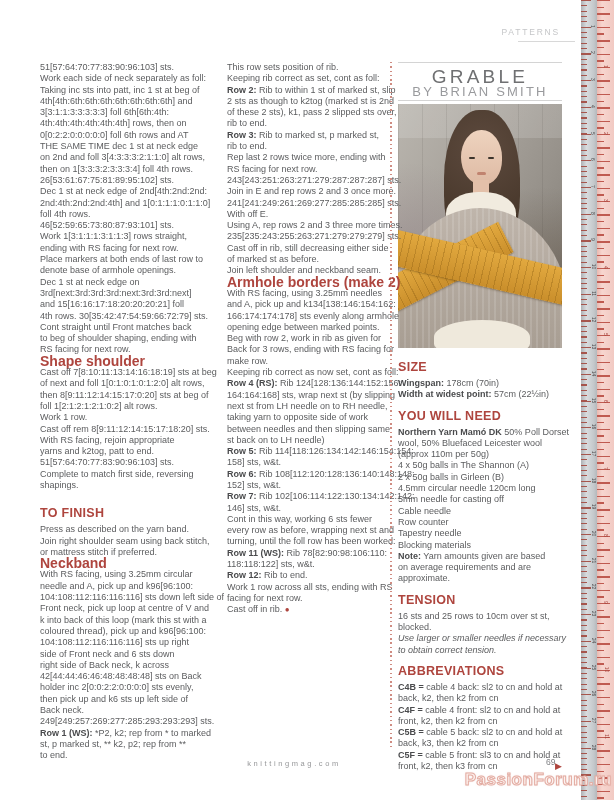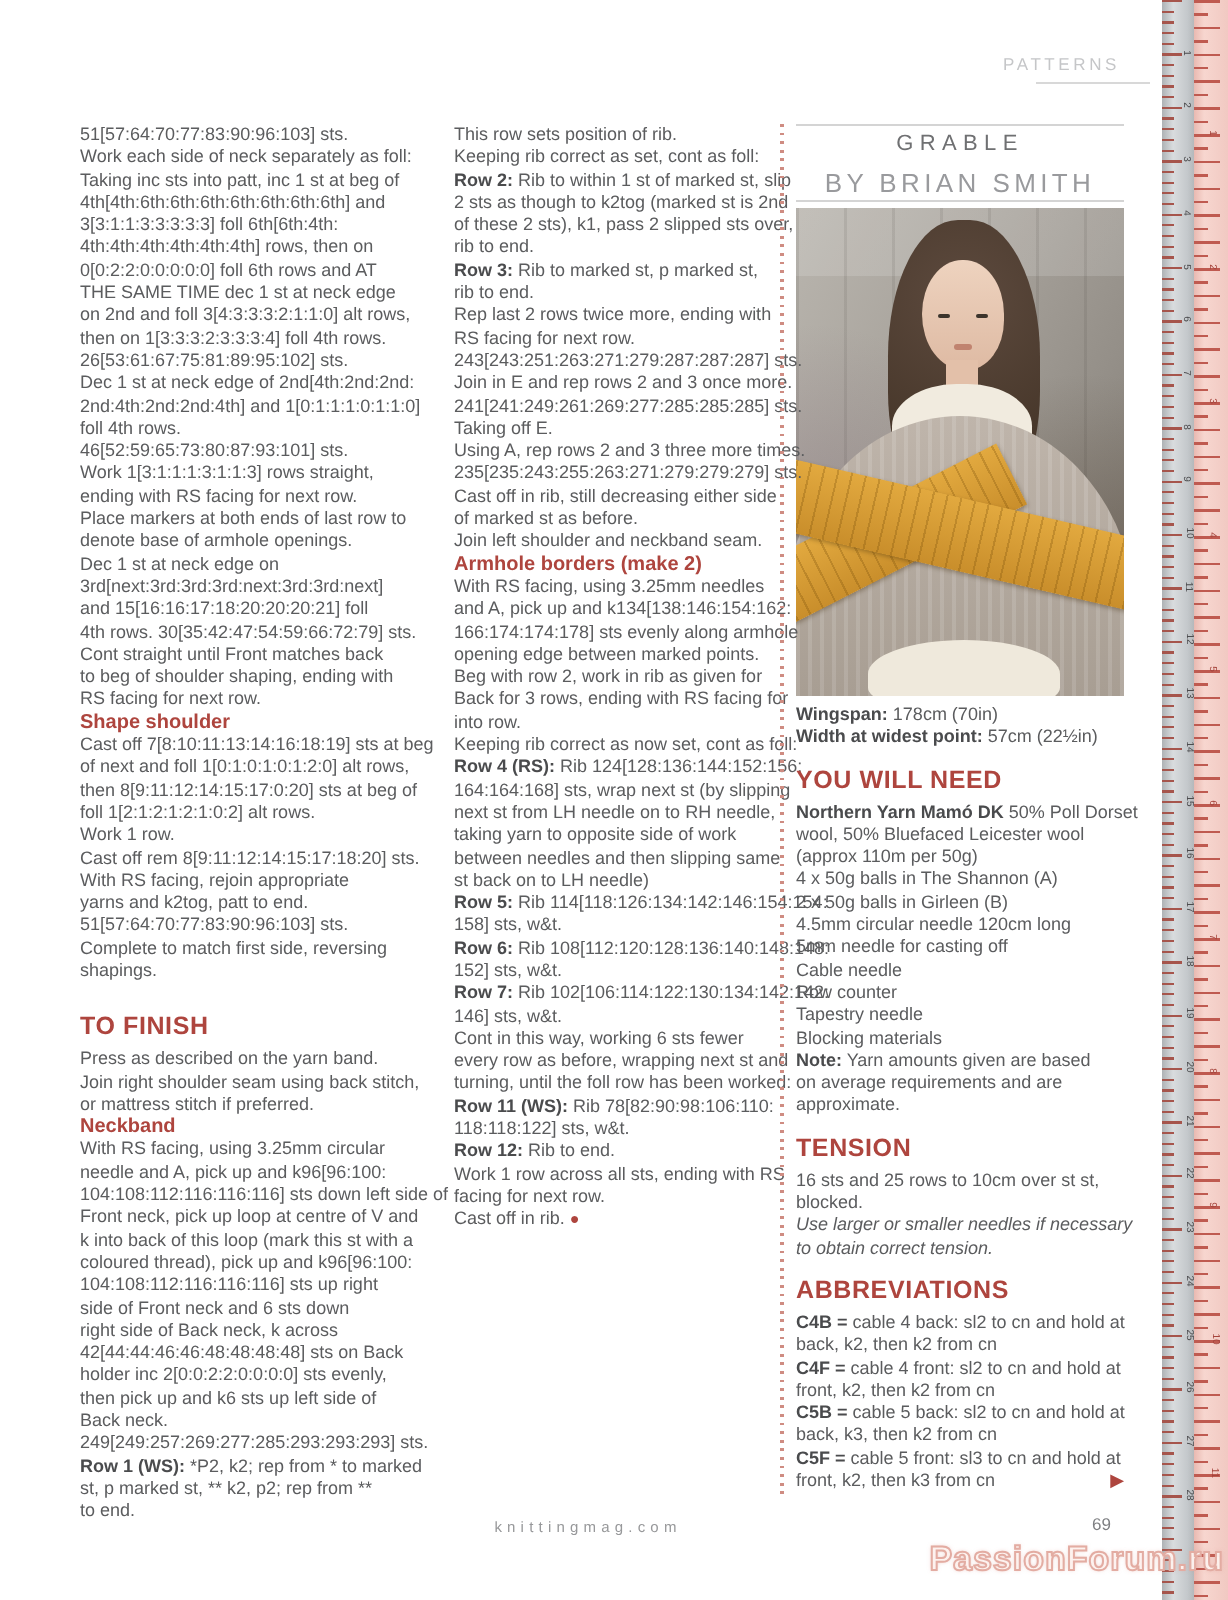--- a/index.html
+++ b/index.html
@@ -6,32 +6,32 @@
   body{width:614px;height:800px;position:relative;background:#ffffff;overflow:hidden;
        font-family:"Liberation Sans",sans-serif;}
   .abs{position:absolute;}
 
   
   .col{position:absolute;top:62px;width:170px;}
   .ln{font-size:9px;line-height:11.3px;color:#5b5c5e;white-space:nowrap;position:relative;}
   .ln .bb{font-weight:bold;color:#4a4b4d;}
   .ln.h1{color:#ae453e;font-weight:bold;font-size:12.5px;line-height:14px;
          padding-top:8px;padding-bottom:4px;letter-spacing:.3px;}
-  .ln.h2{color:#ae453e;font-weight:bold;font-size:10px;}
+  .ln.h2{color:#ae453e;font-weight:bold;font-size:14px;}
   .ln.i{font-style:italic;}
   .ln.gap{height:7px;}
   .dot{color:#ae453e;font-size:8px;}
   .arrow{position:absolute;right:2px;top:0;color:#ae453e;font-size:9px;}
 
   
   .patterns-tab{left:455px;top:27px;width:105px;text-align:right;font-size:8.5px;
       letter-spacing:1.8px;color:#c5c6c8;}
   .patterns-rule{left:518px;top:41px;width:57px;height:1px;background:#d8d8d8;}
   .rule{background:#d4d4d4;height:1px;}
-  .title{left:398px;top:66px;width:164px;text-align:center;font-size:11px;
+  .title{left:398px;top:66px;width:164px;text-align:center;font-size:19px;
       letter-spacing:3.2px;color:#6f7072;}
   .byline{left:398px;top:84px;width:164px;text-align:center;font-size:13px;
       letter-spacing:2.2px;color:#999a9d;}
   .site{left:214px;top:759px;width:160px;text-align:center;font-size:7.5px;
       letter-spacing:2.6px;color:#97989a;}
   .pageno{left:546px;top:757px;font-size:8.5px;color:#7e7f82;}
   .watermark{right:2px;top:770px;font-size:17px;font-weight:bold;
       color:rgba(253,243,240,0.95);-webkit-text-stroke:1px #e3aca2;
       text-shadow:0 0 2px rgba(220,150,140,.55);z-index:12;letter-spacing:.5px;}
 
@@ -191,34 +191,34 @@
     <div class="ln n"><span>2 sts as though to k2tog (marked st is 2nd</span></div>
     <div class="ln n"><span>of these 2 sts), k1, pass 2 slipped sts over,</span></div>
     <div class="ln n"><span>rib to end.</span></div>
     <div class="ln n"><span class="bb">Row 3:</span><span> Rib to marked st, p marked st,</span></div>
     <div class="ln n"><span>rib to end.</span></div>
     <div class="ln n"><span>Rep last 2 rows twice more, ending with</span></div>
     <div class="ln n"><span>RS facing for next row.</span></div>
     <div class="ln n"><span>243[243:251:263:271:279:287:287:287] sts.</span></div>
     <div class="ln n"><span>Join in E and rep rows 2 and 3 once more.</span></div>
     <div class="ln n"><span>241[241:249:261:269:277:285:285:285] sts.</span></div>
-    <div class="ln n"><span>Taking off E.</span></div>
+    <div class="ln n"><span>With off E.</span></div>
     <div class="ln n"><span>Using A, rep rows 2 and 3 three more times.</span></div>
     <div class="ln n"><span>235[235:243:255:263:271:279:279:279] sts.</span></div>
     <div class="ln n"><span>Cast off in rib, still decreasing either side</span></div>
     <div class="ln n"><span>of marked st as before.</span></div>
     <div class="ln n"><span>Join left shoulder and neckband seam.</span></div>
     <div class="ln h2"><span>Armhole borders (make 2)</span></div>
     <div class="ln n"><span>With RS facing, using 3.25mm needles</span></div>
     <div class="ln n"><span>and A, pick up and k134[138:146:154:162:</span></div>
     <div class="ln n"><span>166:174:174:178] sts evenly along armhole</span></div>
     <div class="ln n"><span>opening edge between marked points.</span></div>
     <div class="ln n"><span>Beg with row 2, work in rib as given for</span></div>
     <div class="ln n"><span>Back for 3 rows, ending with RS facing for</span></div>
-    <div class="ln n"><span>into row.</span></div>
+    <div class="ln n"><span>make row.</span></div>
     <div class="ln n"><span>Keeping rib correct as now set, cont as foll:</span></div>
     <div class="ln n"><span class="bb">Row 4 (RS):</span><span> Rib 124[128:136:144:152:156:</span></div>
     <div class="ln n"><span>164:164:168] sts, wrap next st (by slipping</span></div>
     <div class="ln n"><span>next st from LH needle on to RH needle,</span></div>
     <div class="ln n"><span>taking yarn to opposite side of work</span></div>
     <div class="ln n"><span>between needles and then slipping same</span></div>
     <div class="ln n"><span>st back on to LH needle)</span></div>
     <div class="ln n"><span class="bb">Row 5:</span><span> Rib 114[118:126:134:142:146:154:154:</span></div>
     <div class="ln n"><span>158] sts, w&amp;t.</span></div>
     <div class="ln n"><span class="bb">Row 6:</span><span> Rib 108[112:120:128:136:140:148:148:</span></div>
@@ -230,20 +230,21 @@
     <div class="ln n"><span>turning, until the foll row has been worked:</span></div>
     <div class="ln n"><span class="bb">Row 11 (WS):</span><span> Rib 78[82:90:98:106:110:</span></div>
     <div class="ln n"><span>118:118:122] sts, w&amp;t.</span></div>
     <div class="ln n"><span class="bb">Row 12:</span><span> Rib to end.</span></div>
     <div class="ln n"><span>Work 1 row across all sts, ending with RS</span></div>
     <div class="ln n"><span>facing for next row.</span></div>
     <div class="ln end"><span>Cast off in rib. </span><span class="dot">●</span></div>
   </div>
 <div class="abs divider"></div>
 <div class="col" style="left:398px;top:352px;width:166px;">
+    <div class="ln h1"><span>SIZE</span></div>
     <div class="ln n"><span class="bb">Wingspan:</span><span> 178cm (70in)</span></div>
     <div class="ln n"><span class="bb">Width at widest point:</span><span> 57cm (22½in)</span></div>
     <div class="ln h1"><span>YOU WILL NEED</span></div>
     <div class="ln n"><span class="bb">Northern Yarn Mamó DK</span><span> 50% Poll Dorset</span></div>
     <div class="ln n"><span>wool, 50% Bluefaced Leicester wool</span></div>
     <div class="ln n"><span>(approx 110m per 50g)</span></div>
     <div class="ln n"><span>4 x 50g balls in The Shannon (A)</span></div>
     <div class="ln n"><span>2 x 50g balls in Girleen (B)</span></div>
     <div class="ln n"><span>4.5mm circular needle 120cm long</span></div>
     <div class="ln n"><span>5mm needle for casting off</span></div>

